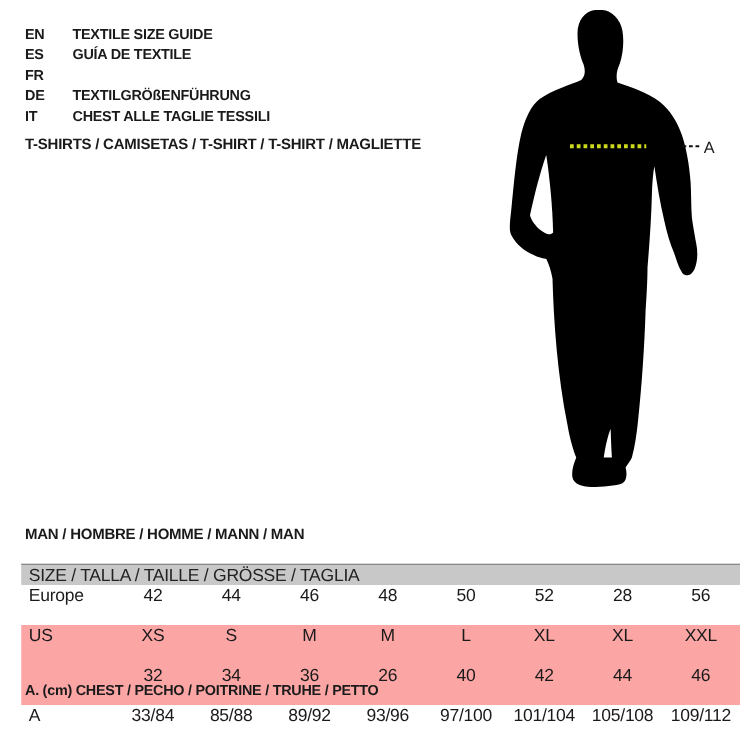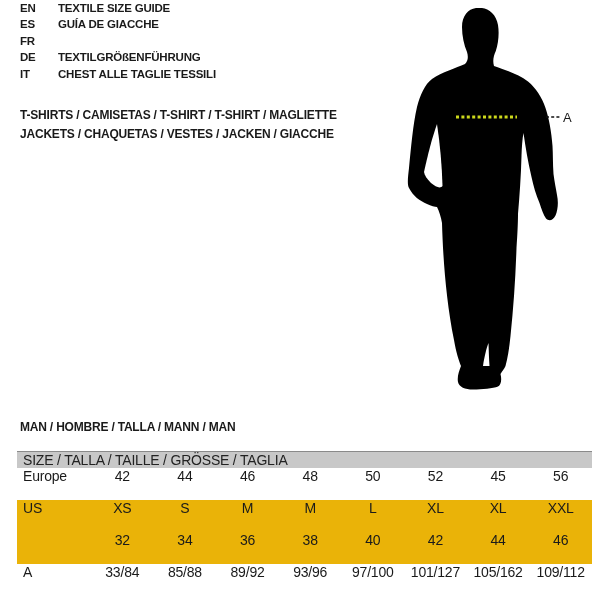--- a/index.html
+++ b/index.html
@@ -1,73 +1,72 @@
 <!DOCTYPE html>
 <html><head>
 <meta charset="utf-8">
 <style>
   html,body{margin:0;padding:0;background:#ffffff;}
   .canvas{
     position:relative;width:600px;height:600px;background:#ffffff;overflow:hidden;
     font-family:"Liberation Sans","DejaVu Sans",sans-serif;color:#1a1a1a;
   }
   
-  .lang-block{position:absolute;top:0;left:20px;}
+  .lang-block{position:absolute;top:20px;left:20px;}
   .lang-row{display:flex;line-height:16.4px;font-size:11.5px;font-weight:700;letter-spacing:-0.2px;}
   .lang-code{width:38px;flex:0 0 38px;}
   
   .category-block{position:absolute;top:106px;left:20px;}
   .category-line{font-size:12px;font-weight:700;line-height:18.5px;letter-spacing:-0.2px;}
   
   .figure-wrap{position:absolute;left:370px;top:0;width:230px;height:400px;}
   
   .section-title{position:absolute;top:420px;left:20px;font-size:12px;font-weight:700;letter-spacing:-0.2px;}
   
   .size-table{position:absolute;top:451px;left:17px;width:575px;font-size:14px;letter-spacing:-0.2px;}
   .table-header{
     height:16px;line-height:16px;background:#c8c8c8;border-top:1px solid #8a8a8a;
     padding-left:6px;color:#222;
   }
   .table-row{display:flex;height:32px;line-height:17px;}
-  .table-row.shaded{background:#eab308;}
+  .table-row.shaded{background:#fca5a5;}
   .row-label{flex:0 0 68px;padding-left:6px;text-align:left;}
   .cell{flex:1 1 0;text-align:center;}
   
   .footnote{position:absolute;top:547px;left:20px;font-size:11.5px;font-weight:700;letter-spacing:-0.2px;}
 </style>
 </head>
 <body>
 
 <div class="canvas">
 
   <div class="lang-block">
     <div class="lang-row">
       <span class="lang-code">EN</span>
       <span class="lang-title">TEXTILE SIZE GUIDE</span>
     </div>
     <div class="lang-row">
       <span class="lang-code">ES</span>
-      <span class="lang-title">GUÍA DE GIACCHE</span>
+      <span class="lang-title">GUÍA DE TEXTILE</span>
     </div>
     <div class="lang-row">
       <span class="lang-code">FR</span>
     </div>
     <div class="lang-row">
       <span class="lang-code">DE</span>
       <span class="lang-title">TEXTILGRÖßENFÜHRUNG</span>
     </div>
     <div class="lang-row">
       <span class="lang-code">IT</span>
       <span class="lang-title">CHEST ALLE TAGLIE TESSILI</span>
     </div>
   </div>
 
   <div class="category-block">
     <div class="category-line">T-SHIRTS / CAMISETAS / T-SHIRT / T-SHIRT / MAGLIETTE</div>
-    <div class="category-line">JACKETS / CHAQUETAS / VESTES / JACKEN / GIACCHE</div>
   </div>
 
   <div class="figure-wrap">
     <svg width="230" height="400" viewBox="0 0 230 400" xmlns="http://www.w3.org/2000/svg">
       <path fill="#000000" d="
         M 106 8
         C 98 9 92 16 92 27
         C 92 36 94 45 97 52
         C 98.5 57 98 61 95 64
         C 86 68 72 72 62 79
@@ -112,68 +111,69 @@
       <path fill="#ffffff" d="
         M 113 366
         C 114.5 356 116.5 348 118.5 343
         C 118.8 351 119 359 119.5 366 Z"></path>
       <line x1="86" y1="117" x2="147" y2="117" stroke="#cdd91c" stroke-width="3.2" stroke-dasharray="3 2.4"></line>
       <line x1="176" y1="117" x2="190" y2="117" stroke="#111111" stroke-width="1.6" stroke-dasharray="3 2.2"></line>
       <text x="193" y="122" font-size="13" fill="#1a1a1a" font-family="Liberation Sans, DejaVu Sans, sans-serif">A</text>
     </svg>
   </div>
 
-  <div class="section-title">MAN / HOMBRE / TALLA / MANN / MAN</div>
+  <div class="section-title">MAN / HOMBRE / HOMME / MANN / MAN</div>
 
   <div class="size-table">
     <div class="table-header">SIZE / TALLA / TAILLE / GRÖSSE / TAGLIA</div>
 
     <div class="table-row">
       <span class="row-label">Europe</span>
       <span class="cell">42</span>
       <span class="cell">44</span>
       <span class="cell">46</span>
       <span class="cell">48</span>
       <span class="cell">50</span>
       <span class="cell">52</span>
-      <span class="cell">45</span>
+      <span class="cell">28</span>
       <span class="cell">56</span>
     </div>
 
     <div class="table-row shaded">
       <span class="row-label">US</span>
       <span class="cell">XS</span>
       <span class="cell">S</span>
       <span class="cell">M</span>
       <span class="cell">M</span>
       <span class="cell">L</span>
       <span class="cell">XL</span>
       <span class="cell">XL</span>
       <span class="cell">XXL</span>
     </div>
 
     <div class="table-row shaded">
       <span class="row-label"></span>
       <span class="cell">32</span>
       <span class="cell">34</span>
       <span class="cell">36</span>
-      <span class="cell">38</span>
+      <span class="cell">26</span>
       <span class="cell">40</span>
       <span class="cell">42</span>
       <span class="cell">44</span>
       <span class="cell">46</span>
     </div>
 
     <div class="table-row">
       <span class="row-label">A</span>
       <span class="cell">33/84</span>
       <span class="cell">85/88</span>
       <span class="cell">89/92</span>
       <span class="cell">93/96</span>
       <span class="cell">97/100</span>
-      <span class="cell">101/127</span>
-      <span class="cell">105/162</span>
+      <span class="cell">101/104</span>
+      <span class="cell">105/108</span>
       <span class="cell">109/112</span>
     </div>
   </div>
 
+  <div class="footnote">A. (cm) CHEST / PECHO / POITRINE / TRUHE / PETTO</div>
 
 </div>
 
 </body></html>

